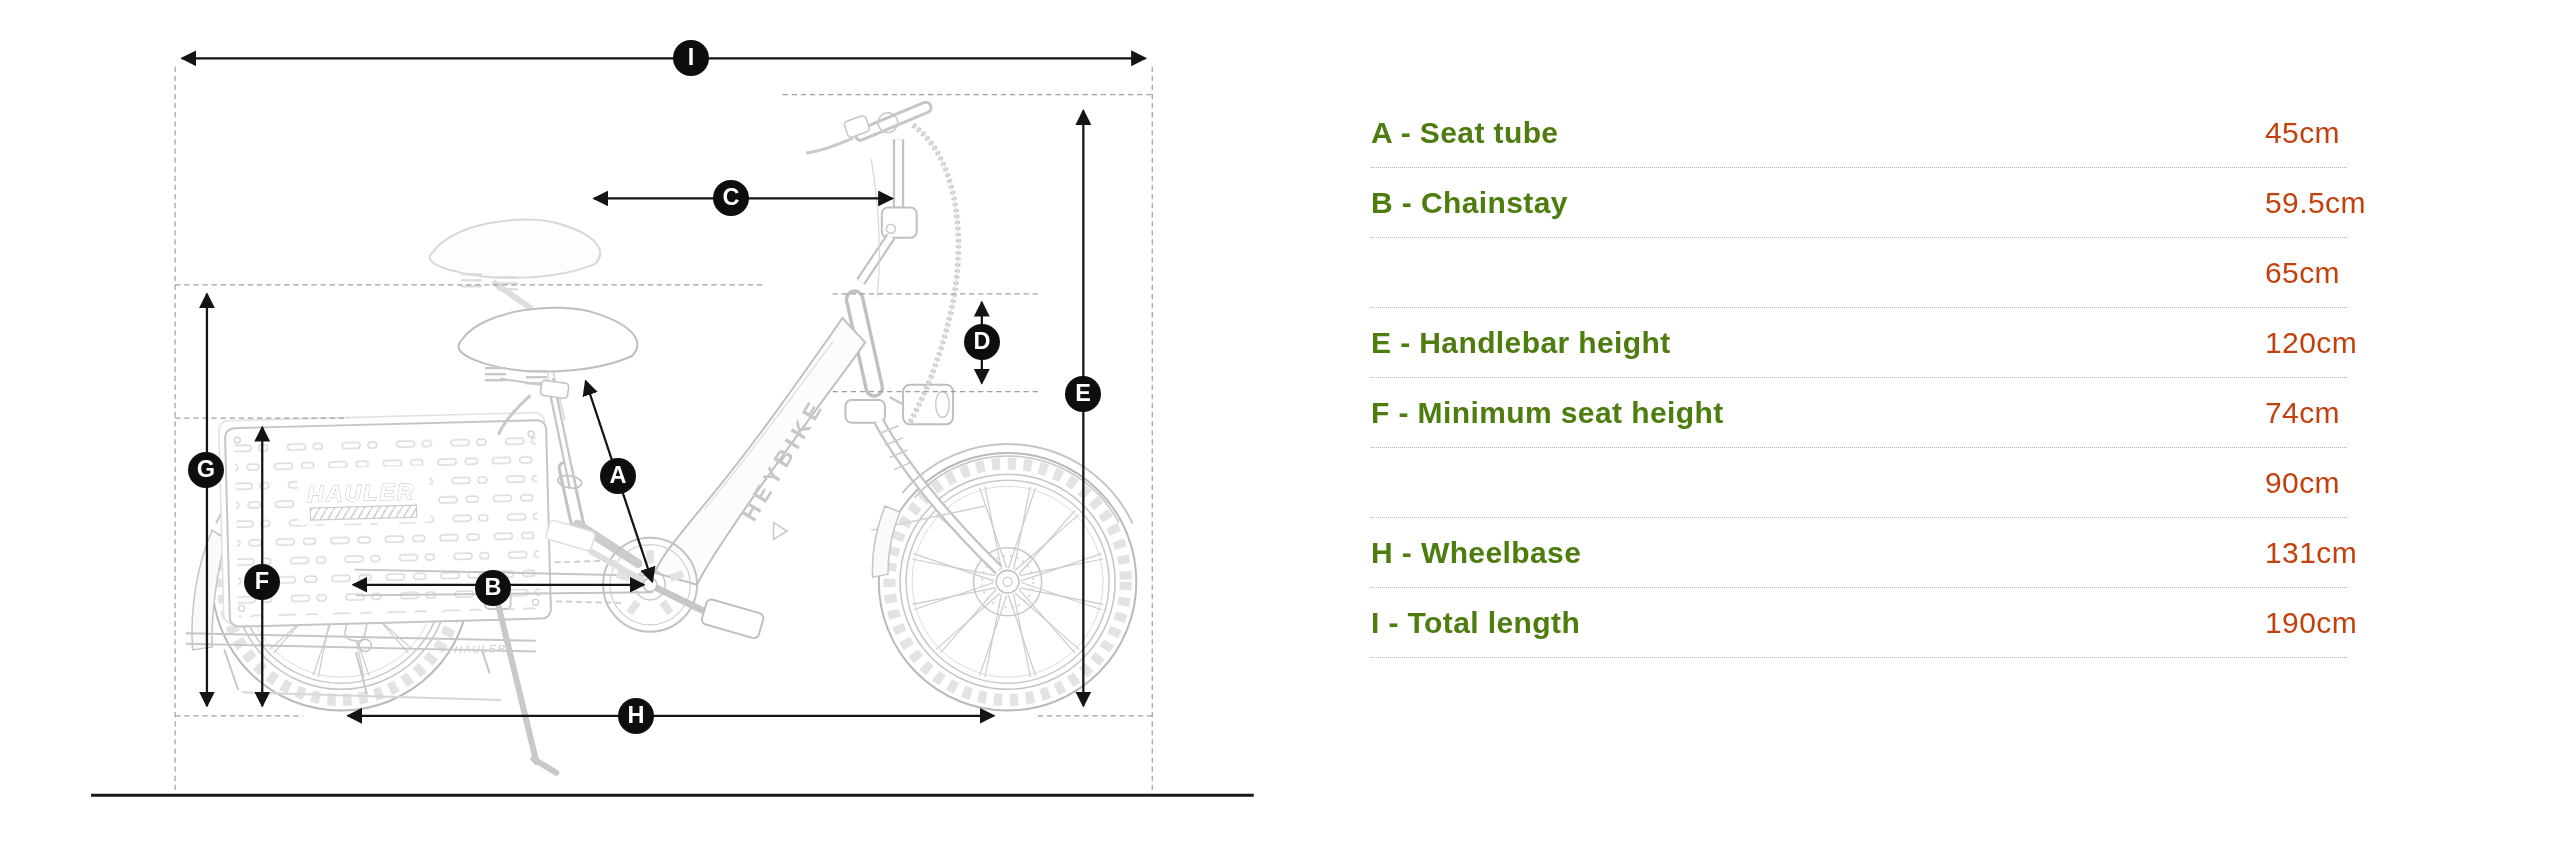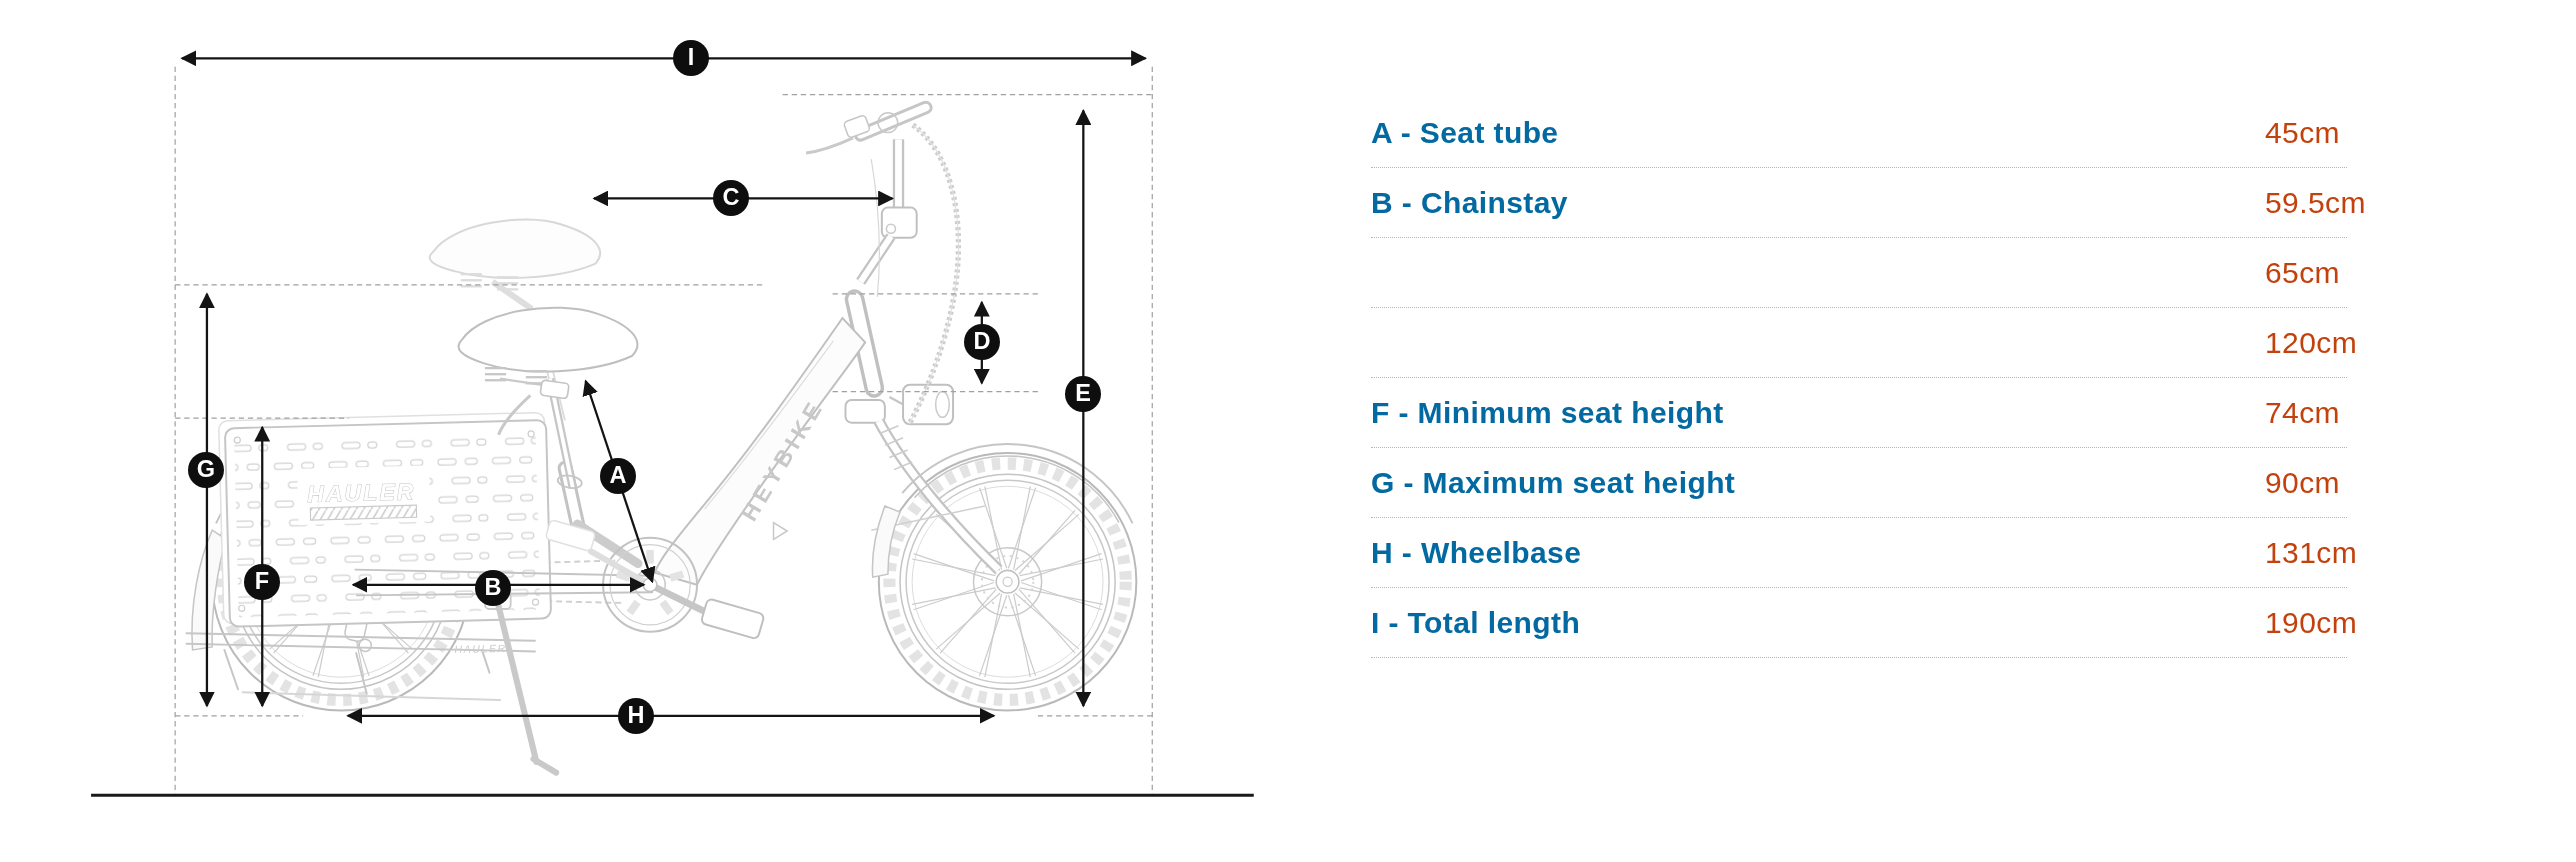--- a/index.html
+++ b/index.html
@@ -15,21 +15,21 @@
     font-size:23.5px;font-weight:bold;line-height:1;user-select:none;
   }
 
   
   #spec-table{position:absolute;left:1371px;top:98px;width:976px;}
   .spec-row{
     position:relative;height:69px;display:flex;align-items:center;
     border-bottom:1.5px dotted #b5b5b5;
   }
   .spec-label{
-    font-size:30px;font-weight:bold;color:#0369a1;letter-spacing:0.4px;white-space:nowrap;
+    font-size:30px;font-weight:bold;color:#4d7c0f;letter-spacing:0.4px;white-space:nowrap;
   }
   .spec-value{
     position:absolute;left:894px;font-size:30px;font-weight:normal;color:#c2410c;letter-spacing:0.4px;white-space:nowrap;
   }
 </style>
 </head>
 <body>
 
 <div id="stage">
 
@@ -322,30 +322,30 @@
       <span class="spec-label">B - Chainstay</span>
       <span class="spec-value">59.5cm</span>
     </div>
 
     <div class="spec-row">
       <span class="spec-value">65cm</span>
     </div>
 
 
     <div class="spec-row">
+      <span class="spec-label">E - Handlebar height</span>
       <span class="spec-value">120cm</span>
     </div>
 
     <div class="spec-row">
       <span class="spec-label">F - Minimum seat height</span>
       <span class="spec-value">74cm</span>
     </div>
 
     <div class="spec-row">
-      <span class="spec-label">G - Maximum seat height</span>
       <span class="spec-value">90cm</span>
     </div>
 
     <div class="spec-row">
       <span class="spec-label">H - Wheelbase</span>
       <span class="spec-value">131cm</span>
     </div>
 
     <div class="spec-row">
       <span class="spec-label">I - Total length</span>

